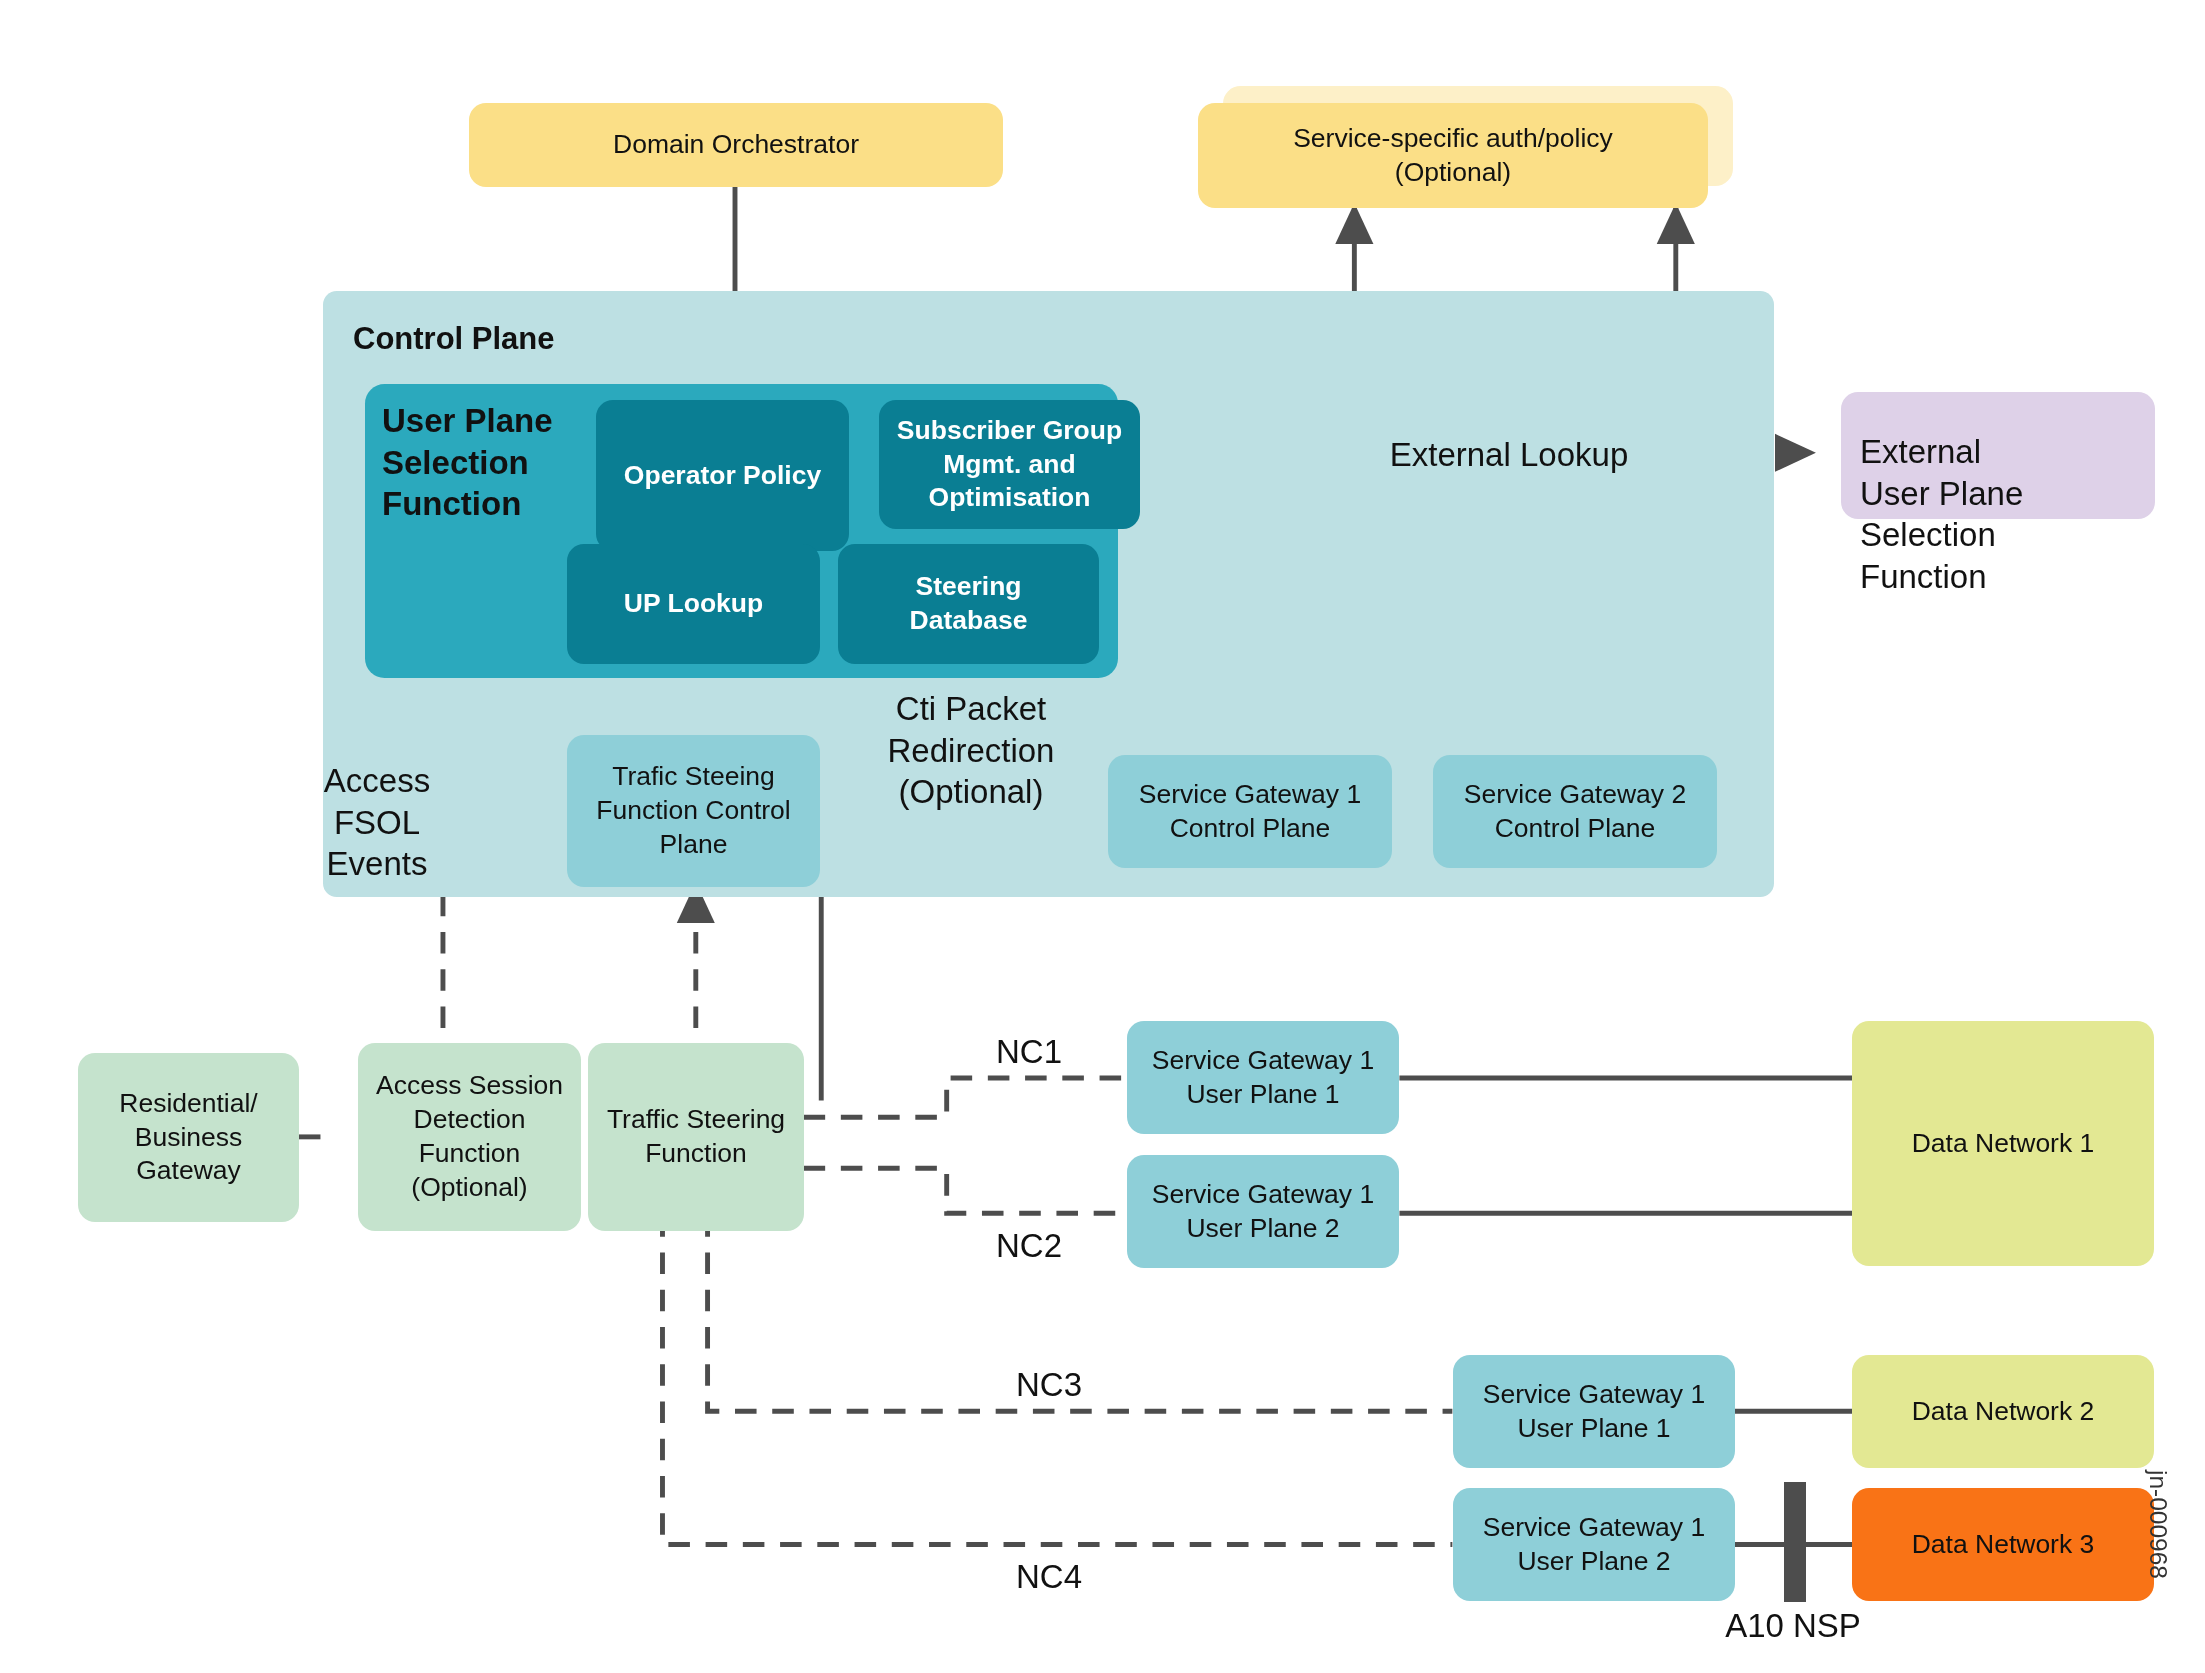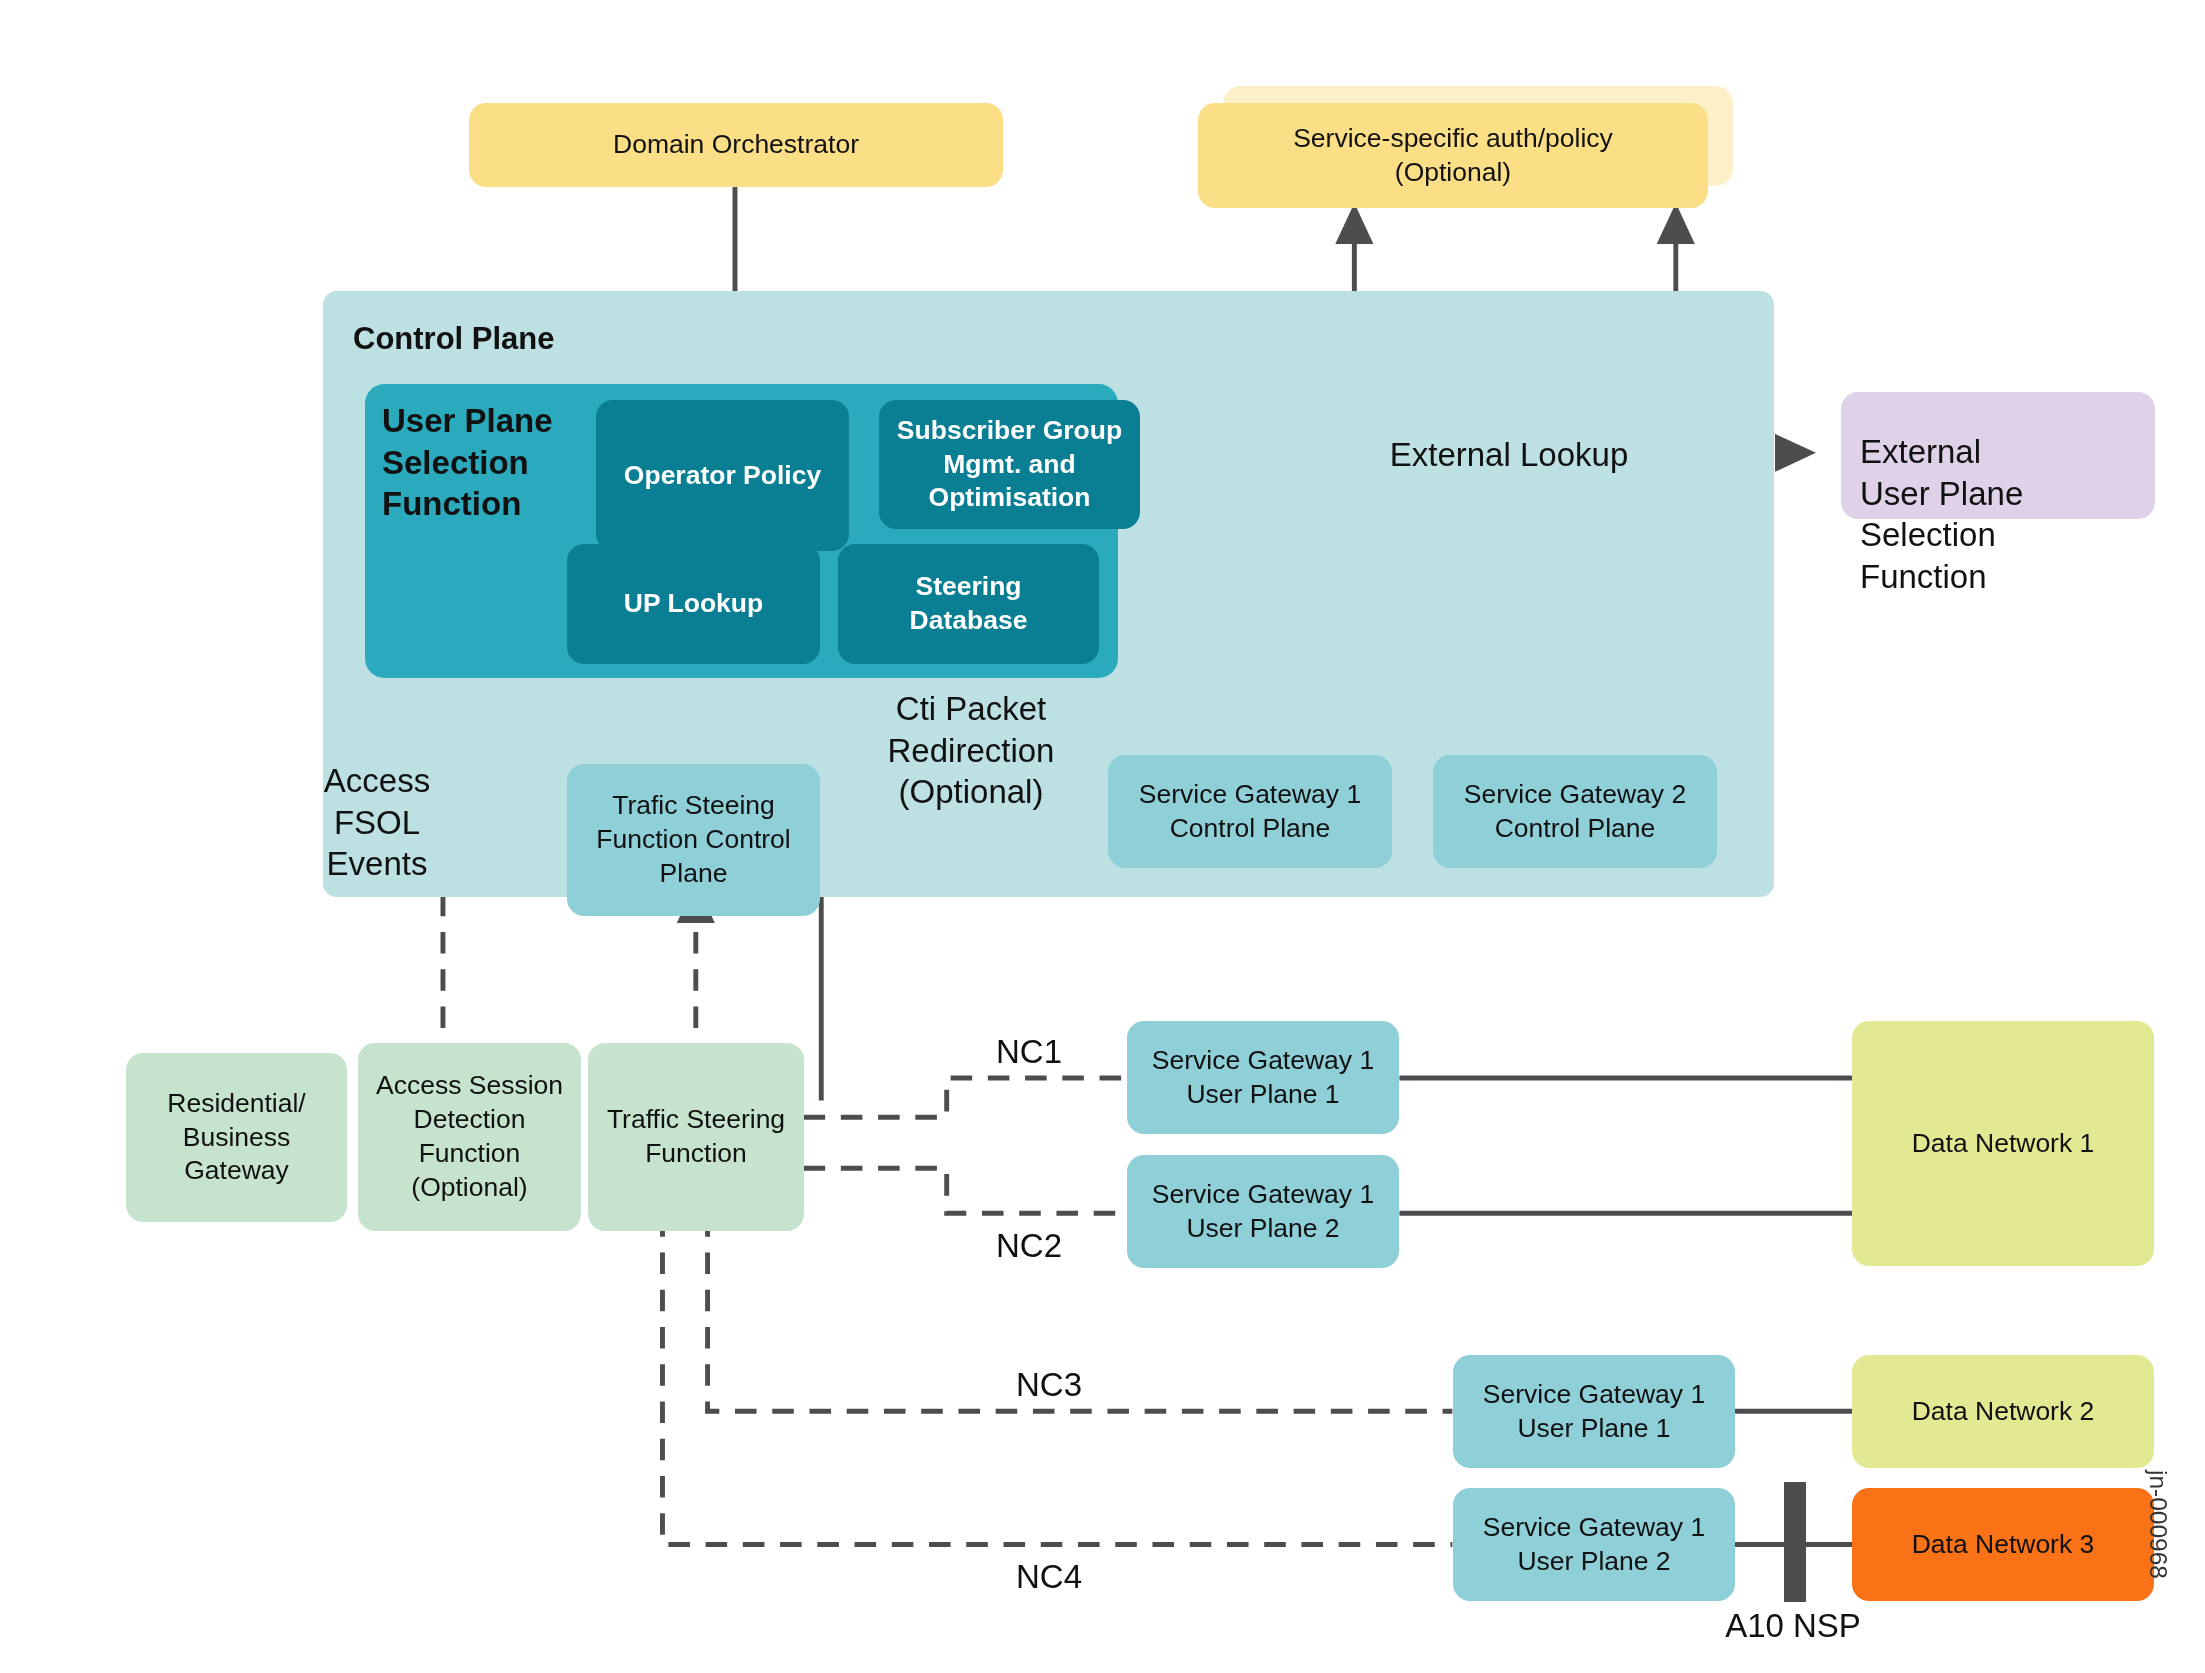--- a/index.html
+++ b/index.html
@@ -85,41 +85,41 @@
 Function</div>
 
   <div class="node white" style="left:596px;top:400px;width:253px;height:151px;background:#0a7e93;">Operator Policy</div>
   <div class="node white" style="left: 838px; top: 400px; width: 261px; height: 129px; background: rgb(10, 126, 147); white-space: pre-line; margin-left: 41px;">Subscriber Group
 Mgmt. and
 Optimisation</div>
   <div class="node white" style="left:567px;top:544px;width:253px;height:120px;background:#0a7e93;">UP Lookup</div>
   <div class="node white" style="left: 838px; top: 544px; width: 261px; height: 120px; background: rgb(10, 126, 147); white-space: pre-line;">Steering
 Database</div>
 
-  <div class="node" style="left: 567px; top: 735px; width: 253px; height: 152px; background: rgb(142, 207, 216); white-space: pre-line; margin-top: 29px;">Trafic Steeing
+  <div class="node" style="left: 567px; top: 735px; width: 253px; height: 152px; background: rgb(142, 207, 216); white-space: pre-line;">Trafic Steeing
 Function Control
 Plane</div>
 
   <div class="node" style="left: 1108px; top: 755px; width: 284px; height: 113px; background: rgb(142, 207, 216); white-space: pre-line;">Service Gateway 1
 Control Plane</div>
   <div class="node" style="left: 1433px; top: 755px; width: 284px; height: 113px; background: rgb(142, 207, 216); white-space: pre-line;">Service Gateway 2
 Control Plane</div>
 
   <div class="node" style="left:469px;top:103px;width:534px;height:84px;background:#fbdf87;">Domain Orchestrator</div>
 
   <div class="shadowbox" style="left:1223px;top:86px;width:510px;height:100px;background:#fdf0c8;"></div>
   <div class="node" style="left: 1198px; top: 103px; width: 510px; height: 105px; background: rgb(251, 223, 135); white-space: pre-line;">Service-specific auth/policy
 (Optional)</div>
 
   <div class="node" style="left:1841px;top:392px;width:314px;height:127px;background:#ded1e8;"></div>
   <div class="lbl left" style="left: 1860px; top: 431px; width: 294px; white-space: pre-line;">External
 User Plane Selection
 Function</div>
 
-  <div class="node" style="left: 78px; top: 1053px; width: 221px; height: 169px; background: rgb(197, 227, 205); white-space: pre-line; margin-left: 48px;">Residential/
+  <div class="node" style="left: 78px; top: 1053px; width: 221px; height: 169px; background: rgb(197, 227, 205); white-space: pre-line;">Residential/
 Business
 Gateway</div>
   <div class="node" style="left: 331px; top: 1043px; width: 223px; height: 188px; background: rgb(197, 227, 205); white-space: pre-line; margin-left: 27px;">Access Session
 Detection
 Function
 (Optional)</div>
   <div class="node" style="left: 588px; top: 1043px; width: 216px; height: 188px; background: rgb(197, 227, 205); white-space: pre-line;">Traffic Steering
 Function</div>
 
   <div class="node" style="left: 1127px; top: 1021px; width: 272px; height: 113px; background: rgb(142, 207, 216); white-space: pre-line;">Service Gateway 1

